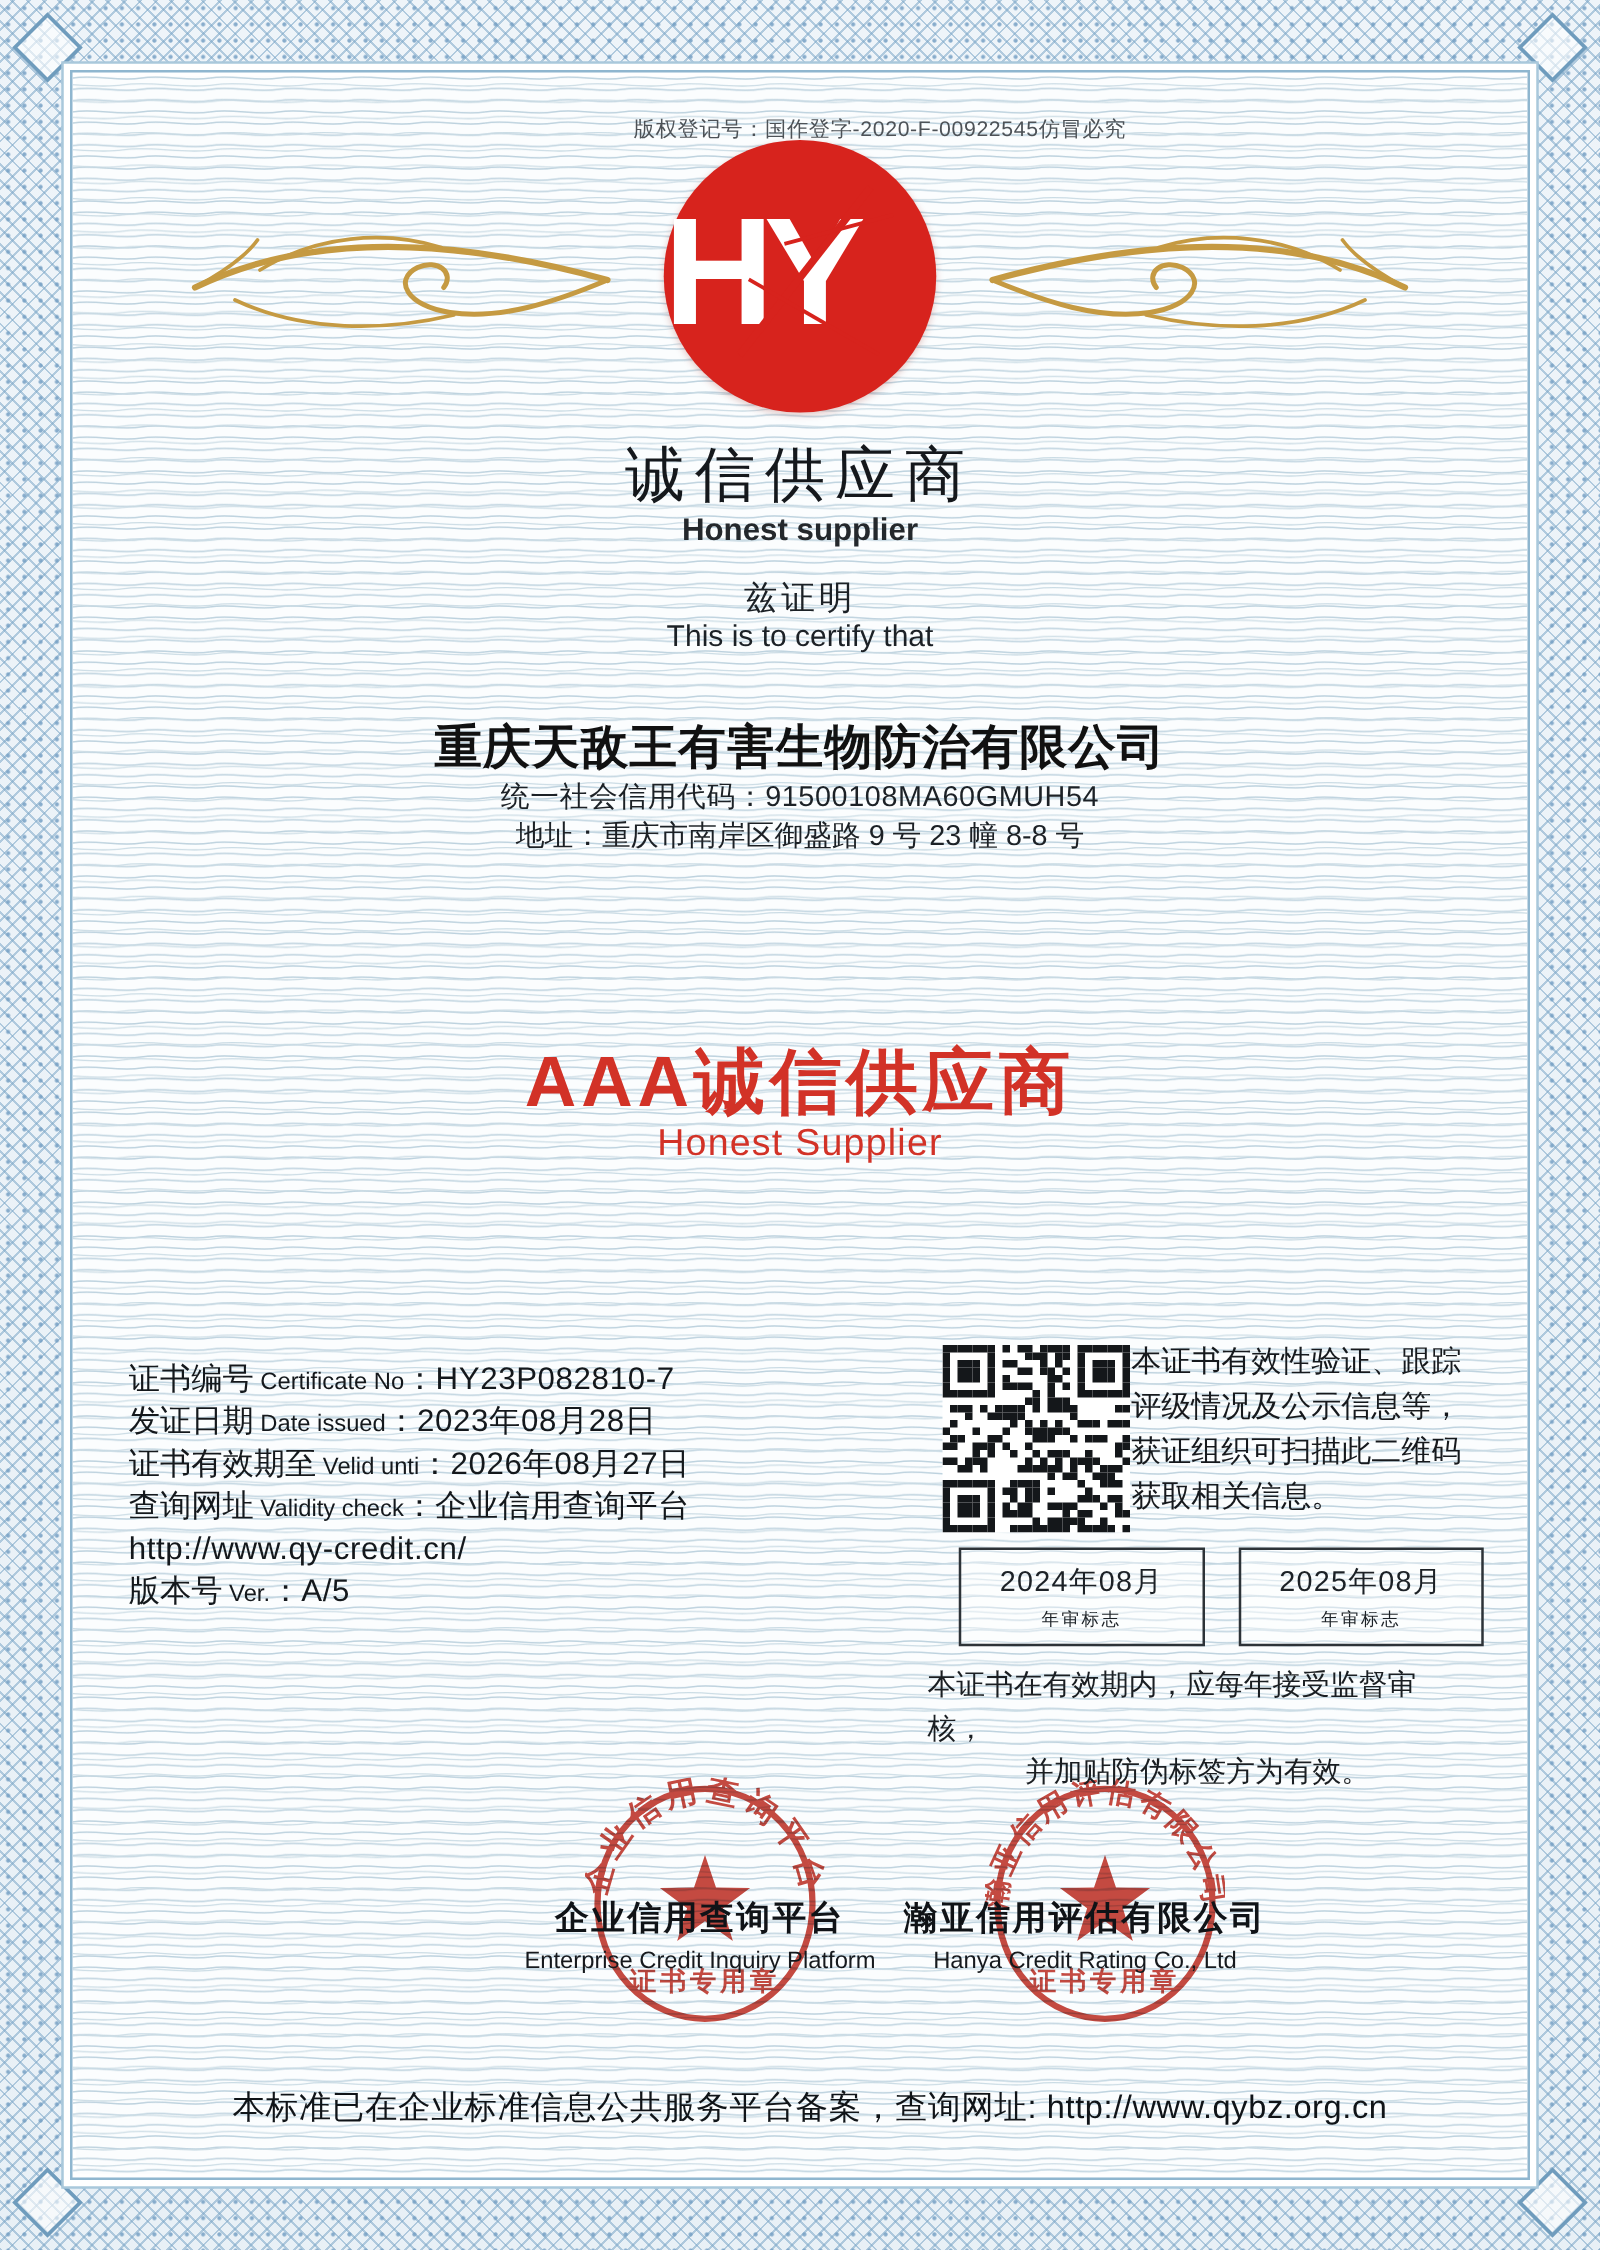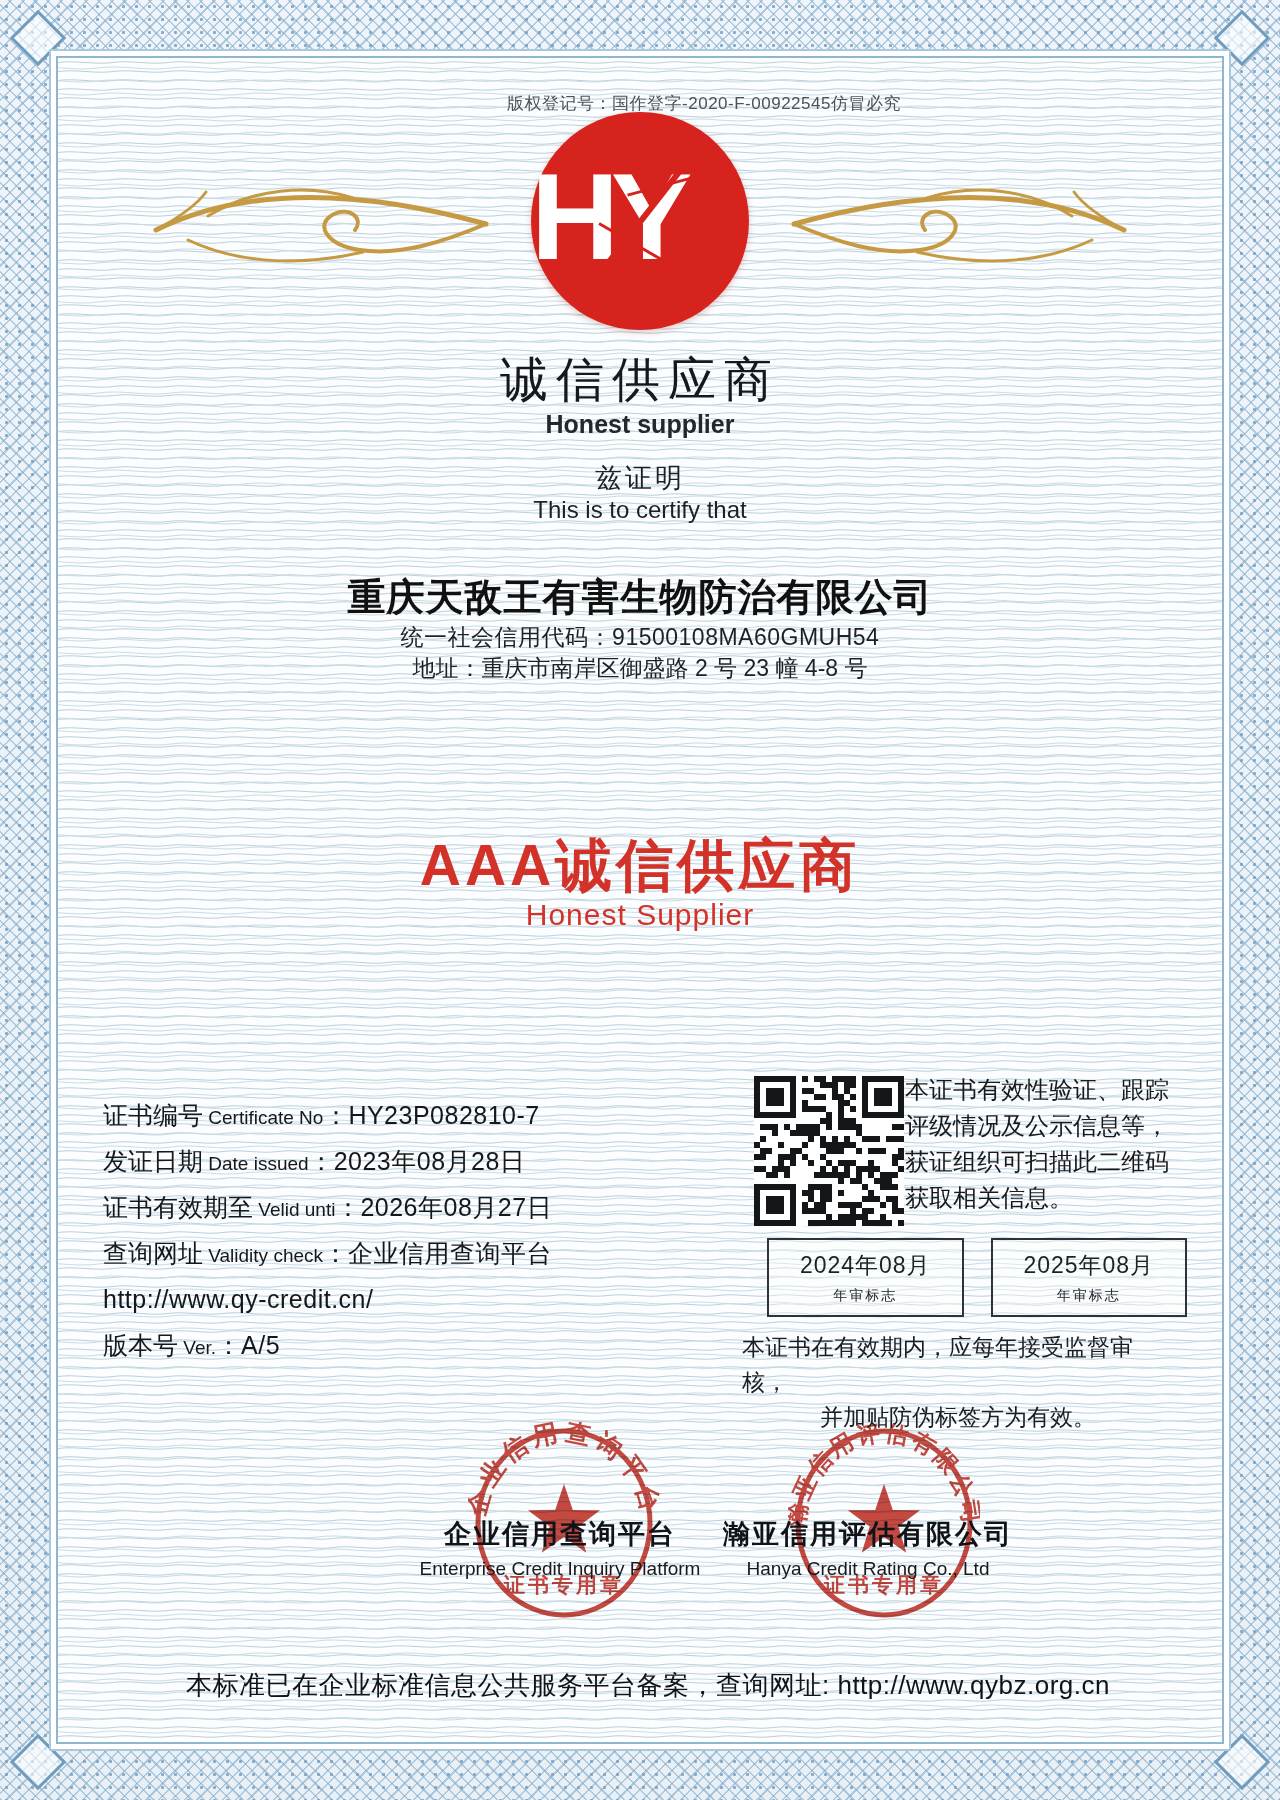--- a/index.html
+++ b/index.html
@@ -37,21 +37,21 @@
   .certify-cn{top:460px;font-size:27px;color:#1c2126;letter-spacing:3px;}
   .certify-en{top:496px;font-size:24px;color:#1c2126;}
   .company{top:572px;font-size:38px;font-weight:800;letter-spacing:1px;color:#111;}
   .code-line{top:622px;font-size:23px;font-weight:500;letter-spacing:.5px;}
   .addr-line{top:653px;font-size:23px;font-weight:500;}
 
   .rating-cn{top:828px;font-size:57px;font-weight:700;letter-spacing:4px;color:#d23227;}
   .rating-en{top:898px;font-size:30px;font-weight:500;color:#d23227;letter-spacing:1px;}
 
   .details{left:103px;top:1088px;width:560px;}
-  .detail-row{line-height:31px;white-space:nowrap;color:#14181c;margin-top:12px;}
+  .detail-row{line-height:31px;white-space:nowrap;color:#14181c;}
   .detail-row .cn{font-size:25px;font-weight:500;}
   .detail-row .en{font-size:19px;font-weight:500;}
   .detail-row .val{font-size:25px;font-weight:500;letter-spacing:.5px;}
 
   .qr{left:754px;top:1076px;width:150px;height:150px;background:#fff;}
   .qr svg{display:block;fill:#14171a;}
   .qr-note{left:905px;top:1072px;width:268px;font-size:24px;line-height:36px;color:#16191d;font-weight:500;}
 
   .audit-row{left:750px;top:1238px;width:420px;display:flex;gap:27px;padding-left:17px;}
   .audit-box{width:201px;height:75px;border:2px solid #2d3338;background:rgba(255,255,255,.35);
@@ -124,21 +124,21 @@
     <span class="crack c2"></span>
     <span class="crack c3"></span>
   </div>
 
   <div class="abs center title-cn">诚信供应商</div>
   <div class="abs center title-en">Honest supplier</div>
   <div class="abs center certify-cn">兹证明</div>
   <div class="abs center certify-en">This is to certify that</div>
   <div class="abs center company">重庆天敌王有害生物防治有限公司</div>
   <div class="abs center code-line">统一社会信用代码：91500108MA60GMUH54</div>
-  <div class="abs center addr-line">地址：重庆市南岸区御盛路 2 号 23 幢 4-8 号</div>
+  <div class="abs center addr-line">地址：重庆市南岸区御盛路 9 号 23 幢 8-8 号</div>
 
   <div class="abs center rating-cn">AAA诚信供应商</div>
   <div class="abs center rating-en">Honest Supplier</div>
 
   <div class="abs details">
       <div class="detail-row"><span class="cn">证书编号</span><span class="en"> Certificate No</span><span class="cn">：</span><span class="val">HY23P082810-7</span></div>
       <div class="detail-row"><span class="cn">发证日期</span><span class="en"> Date issued</span><span class="cn">：</span><span class="val">2023年08月28日</span></div>
       <div class="detail-row"><span class="cn">证书有效期至</span><span class="en"> Velid unti</span><span class="cn">：</span><span class="val">2026年08月27日</span></div>
       <div class="detail-row"><span class="cn">查询网址</span><span class="en"> Validity check</span><span class="cn">：</span><span class="val">企业信用查询平台</span></div>
       <div class="detail-row"><span class="val">http://www.qy-credit.cn/</span></div>

